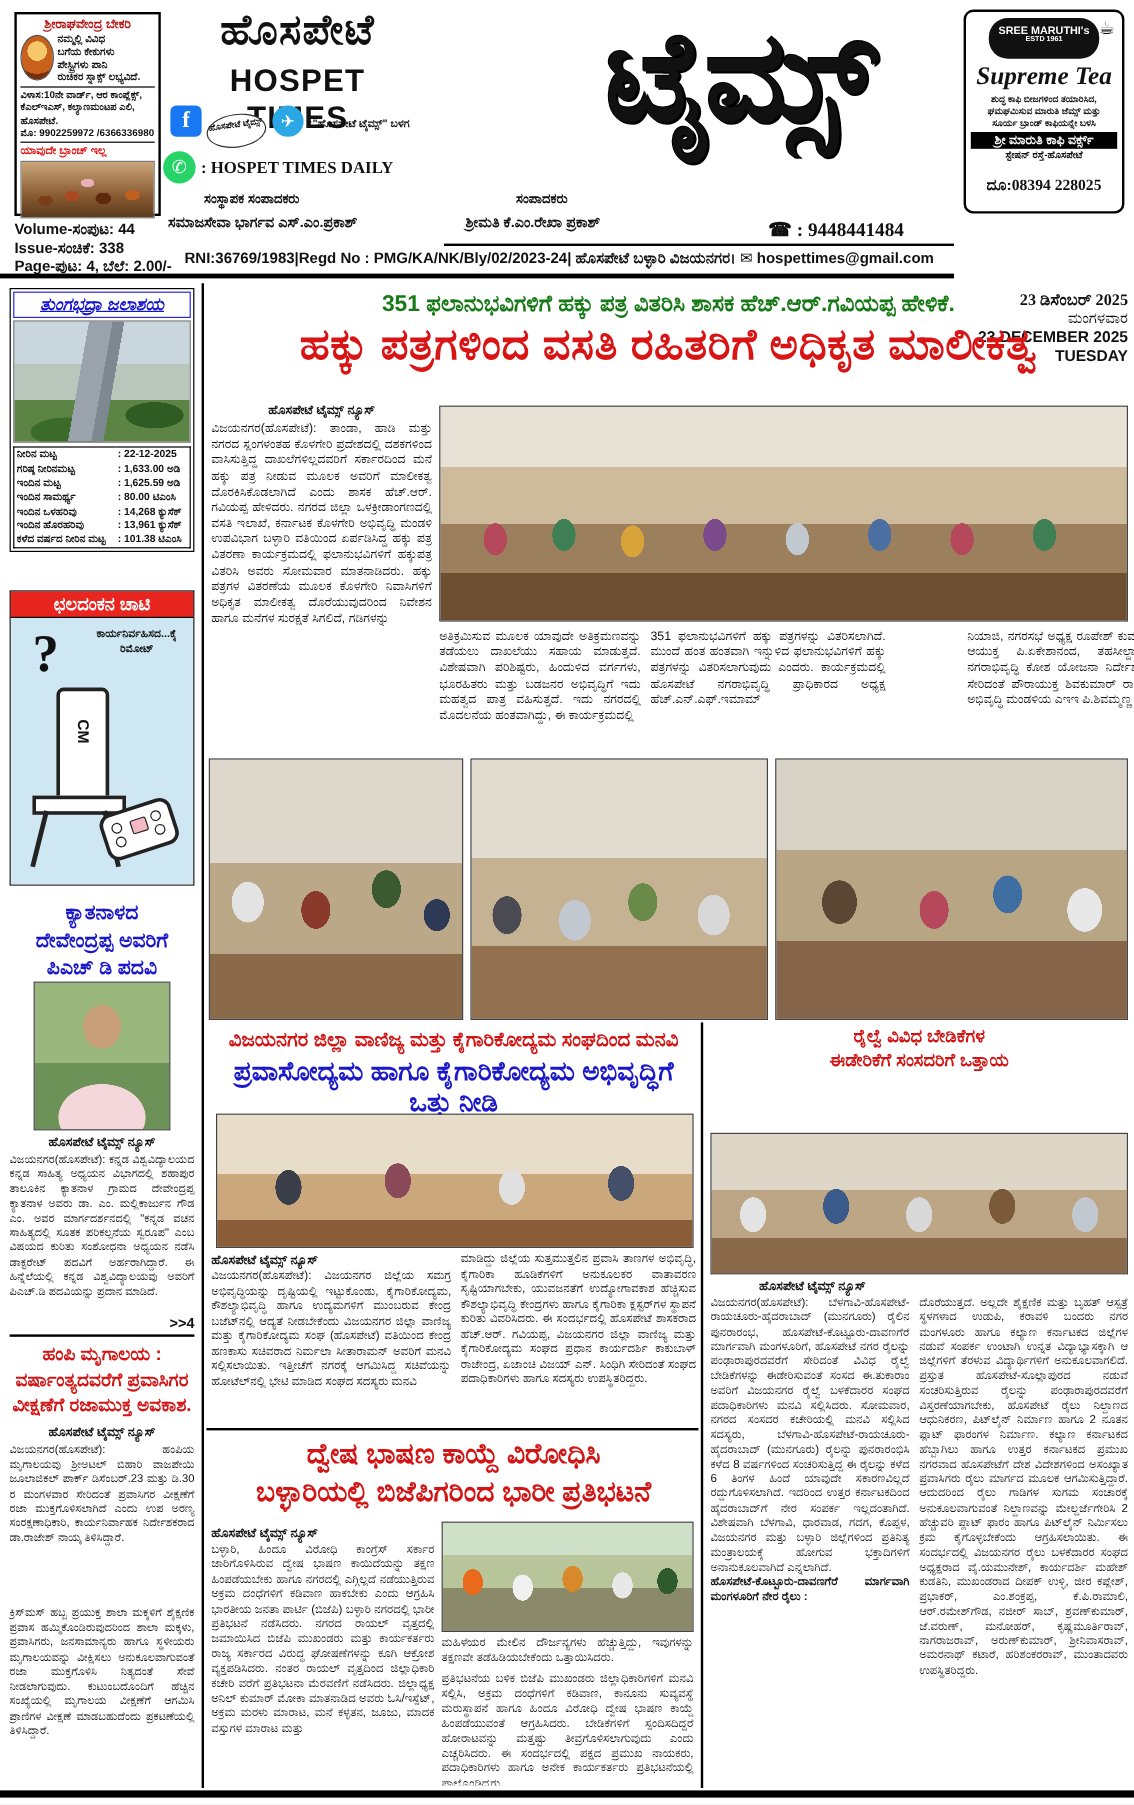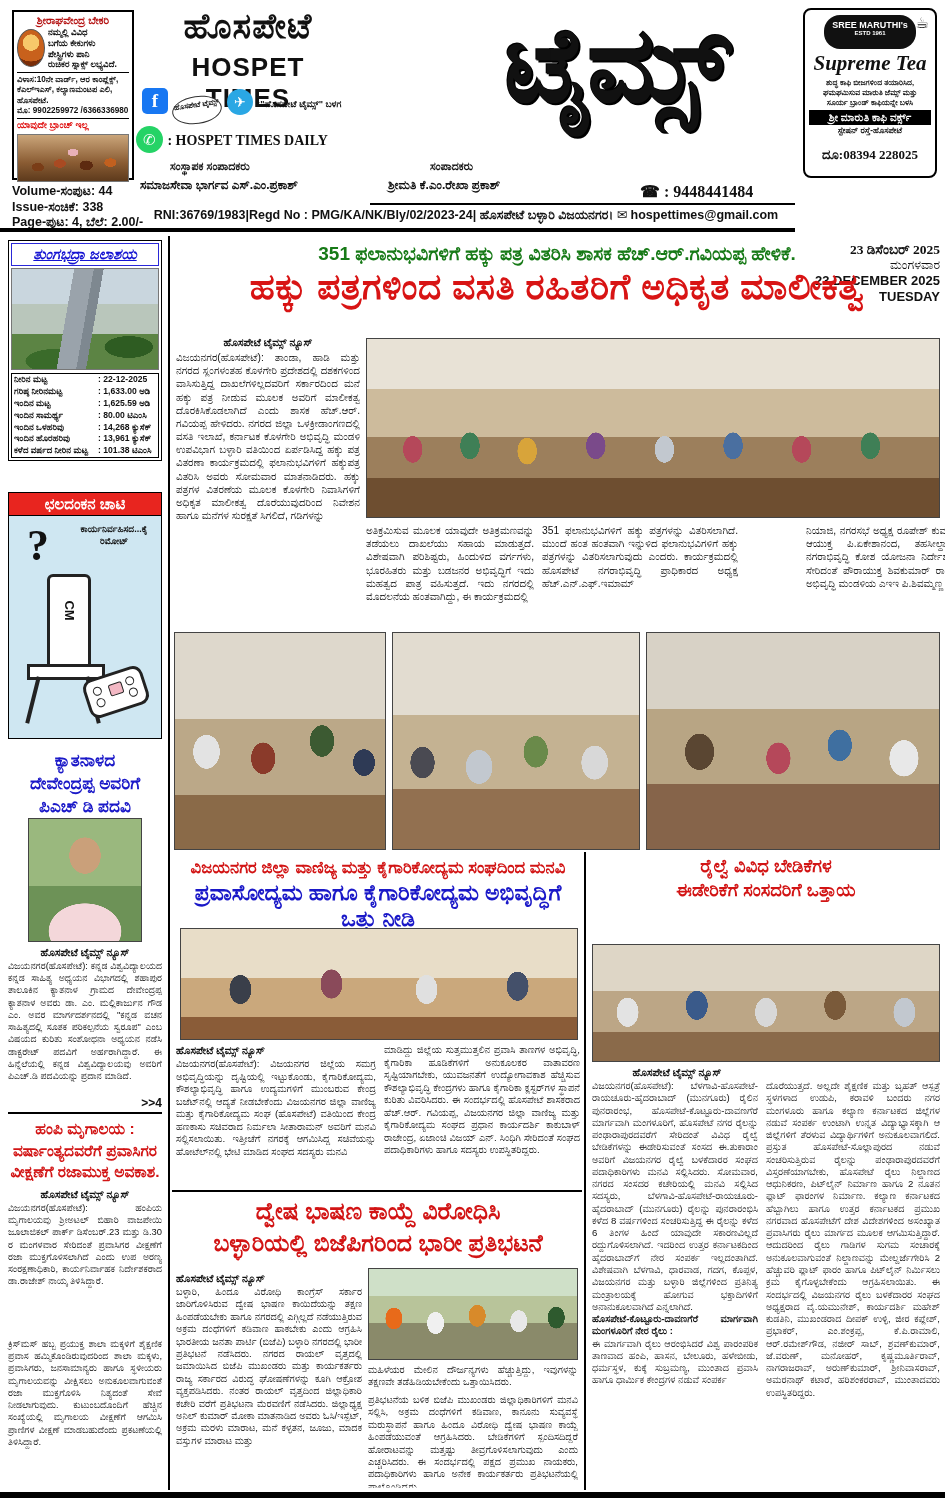--- a/index.html
+++ b/index.html
@@ -84,21 +84,21 @@
   
   #portrait{background:
       radial-gradient(26px 30px at 50% 30%,#caa07a 0 60%,transparent 61%),
       radial-gradient(60px 46px at 50% 92%,#f4d7da 0 60%,transparent 61%),
       linear-gradient(180deg,#9ab87e 0 55%,#6d9257 55% 100%);}
   
   .kick-green{font-size:19px;font-weight:bold;color:#177a17;text-align:center;}
   .head-red-xl{font-size:36px;font-weight:bold;color:#d81414;text-align:center;letter-spacing:0.5px;}
   .kick-red{font-size:16.5px;font-weight:bold;color:#d21414;text-align:center;}
   .head-blue{font-size:22px;font-weight:bold;color:#1a18c8;text-align:center;}
-  .head-red{font-size:18px;font-weight:bold;color:#d21414;text-align:center;line-height:1.35;}
+  .head-red{font-size:15px;font-weight:bold;color:#d21414;text-align:center;line-height:1.35;}
   .side-head-blue{font-size:17px;font-weight:bold;color:#1a18c8;text-align:center;line-height:1.35;}
   .side-head-red{font-size:15.5px;font-weight:bold;color:#d21414;text-align:center;line-height:1.4;}
   .subhead{font-weight:bold;}
   .jump{font-weight:bold;font-size:12px;text-align:right;}
 </style>
 </head>
 <body>
 
 <div id="page">
 
@@ -319,21 +319,20 @@
       radial-gradient(18px 24px at 10% 58%,#e3e3e3 0 60%,transparent 61%),
       radial-gradient(18px 24px at 30% 52%,#3a5a8a 0 60%,transparent 61%),
       radial-gradient(18px 24px at 50% 58%,#d8d8d8 0 60%,transparent 61%),
       radial-gradient(18px 24px at 70% 52%,#7a5a3a 0 60%,transparent 61%),
       radial-gradient(18px 24px at 90% 58%,#c2c8cf 0 60%,transparent 61%),
       linear-gradient(180deg,#ded6c6 0 40%,#bca686 40% 75%,#8a6a4a 75% 100%);"></div>
   <div class="abs byline" style="left:592px;top:1066px;width:170px;">ಹೊಸಪೇಟೆ ಟೈಮ್ಸ್ ನ್ಯೂಸ್</div>
   <div class="abs" style="left:592px;top:1080px;width:166px;height:408px;overflow:hidden;">
     <div class="body-txt" style="font-size:9.6px;">ವಿಜಯನಗರ(ಹೊಸಪೇಟೆ): ಬೆಳಗಾವಿ-ಹೊಸಪೇಟೆ-ರಾಯಚೂರು-ಹೈದರಾಬಾದ್ (ಮುನಗೂರು) ರೈಲಿನ ಪುನರಾರಂಭ, ಹೊಸಪೇಟೆ-ಕೊಟ್ಟೂರು-ದಾವಣಗೆರೆ ಮಾರ್ಗವಾಗಿ ಮಂಗಳೂರಿಗೆ, ಹೊಸಪೇಟೆ ನಗರ ರೈಲನ್ನು ಪಂಢಾರಾಪುರದವರೆಗೆ ಸೇರಿದಂತೆ ವಿವಿಧ ರೈಲ್ವೆ ಬೇಡಿಕೆಗಳನ್ನು ಈಡೇರಿಸುವಂತೆ ಸಂಸದ ಈ.ತುಕಾರಾಂ ಅವರಿಗೆ ವಿಜಯನಗರ ರೈಲ್ವೆ ಬಳಕೆದಾರರ ಸಂಘದ ಪದಾಧಿಕಾರಿಗಳು ಮನವಿ ಸಲ್ಲಿಸಿದರು. ಸೋಮವಾರ, ನಗರದ ಸಂಸದರ ಕಚೇರಿಯಲ್ಲಿ ಮನವಿ ಸಲ್ಲಿಸಿದ ಸದಸ್ಯರು, ಬೆಳಗಾವಿ-ಹೊಸಪೇಟೆ-ರಾಯಚೂರು-ಹೈದರಾಬಾದ್ (ಮುನಗೂರು) ರೈಲನ್ನು ಪುನರಾರಂಭಿಸಿ ಕಳೆದ 8 ವರ್ಷಗಳಿಂದ ಸಂಚರಿಸುತ್ತಿದ್ದ ಈ ರೈಲನ್ನು ಕಳೆದ 6 ತಿಂಗಳ ಹಿಂದೆ ಯಾವುದೇ ಸಕಾರಣವಿಲ್ಲದೆ ರದ್ದುಗೊಳಿಸಲಾಗಿದೆ. ಇದರಿಂದ ಉತ್ತರ ಕರ್ನಾಟಕದಿಂದ ಹೈದರಾಬಾದ್‌ಗೆ ನೇರ ಸಂಪರ್ಕ ಇಲ್ಲದಂತಾಗಿದೆ. ವಿಶೇಷವಾಗಿ ಬೆಳಗಾವಿ, ಧಾರವಾಡ, ಗದಗ, ಕೊಪ್ಪಳ, ವಿಜಯನಗರ ಮತ್ತು ಬಳ್ಳಾರಿ ಜಿಲ್ಲೆಗಳಿಂದ ಪ್ರತಿನಿತ್ಯ ಮಂತ್ರಾಲಯಕ್ಕೆ ಹೋಗುವ ಭಕ್ತಾದಿಗಳಿಗೆ ಅನಾನುಕೂಲವಾಗಿದೆ ಎನ್ನಲಾಗಿದೆ.</div>
     <div class="body-txt subhead" style="font-size:9.6px;">ಹೊಸಪೇಟೆ-ಕೊಟ್ಟೂರು-ದಾವಣಗೆರೆ ಮಾರ್ಗವಾಗಿ ಮಂಗಳೂರಿಗೆ ನೇರ ರೈಲು :</div>
-    <div class="body-txt" style="font-size:9.6px;">ಈ ಮಾರ್ಗವಾಗಿ ರೈಲು ಆರಂಭಿಸಿದರೆ ವಿಶ್ವ ಪಾರಂಪರಿಕ ತಾಣವಾದ ಹಂಪಿ, ಹಾಸನ, ಬೇಲೂರು, ಹಳೇಬೀಡು, ಧರ್ಮಸ್ಥಳ, ಕುಕ್ಕೆ ಸುಬ್ರಮಣ್ಯ, ಮುಂತಾದ ಪ್ರವಾಸಿ ಹಾಗೂ ಧಾರ್ಮಿಕ ಕೇಂದ್ರಗಳ ನಡುವೆ ಸಂಪರ್ಕ</div>
   </div>
   <div class="abs body-txt" style="left:766px;top:1080px;width:174px;height:408px;overflow:hidden;font-size:9.6px;">ದೊರೆಯುತ್ತದೆ. ಅಲ್ಲದೇ ಶೈಕ್ಷಣಿಕ ಮತ್ತು ಬೃಹತ್ ಆಸ್ಪತ್ರೆ ಸ್ಥಳಗಳಾದ ಉಡುಪಿ, ಕರಾವಳಿ ಬಂದರು ನಗರ ಮಂಗಳೂರು ಹಾಗೂ ಕಲ್ಯಾಣ ಕರ್ನಾಟಕದ ಜಿಲ್ಲೆಗಳ ನಡುವೆ ಸಂಪರ್ಕ ಉಂಟಾಗಿ ಉನ್ನತ ವಿದ್ಯಾಭ್ಯಾಸಕ್ಕಾಗಿ ಆ ಜಿಲ್ಲೆಗಳಿಗೆ ತೆರಳುವ ವಿದ್ಯಾರ್ಥಿಗಳಿಗೆ ಅನುಕೂಲವಾಗಲಿದೆ. ಪ್ರಸ್ತುತ ಹೊಸಪೇಟೆ-ಸೊಲ್ಲಾಪುರದ ನಡುವೆ ಸಂಚರಿಸುತ್ತಿರುವ ರೈಲನ್ನು ಪಂಢಾರಾಪುರದವರೆಗೆ ವಿಸ್ತರಣೆಯಾಗಬೇಕು, ಹೊಸಪೇಟೆ ರೈಲು ನಿಲ್ದಾಣದ ಆಧುನಿಕರಣ, ಪಿಟ್‌ಲೈನ್ ನಿರ್ಮಾಣ ಹಾಗೂ 2 ನೂತನ ಪ್ಲಾಟ್ ಫಾರಂಗಳ ನಿರ್ಮಾಣ. ಕಲ್ಯಾಣ ಕರ್ನಾಟಕದ ಹೆಬ್ಬಾಗಿಲು ಹಾಗೂ ಉತ್ತರ ಕರ್ನಾಟಕದ ಪ್ರಮುಖ ನಗರವಾದ ಹೊಸಪೇಟೆಗೆ ದೇಶ ವಿದೇಶಗಳಿಂದ ಅಸಂಖ್ಯಾತ ಪ್ರವಾಸಿಗರು ರೈಲು ಮಾರ್ಗದ ಮೂಲಕ ಆಗಮಿಸುತ್ತಿದ್ದಾರೆ. ಆದುದರಿಂದ ರೈಲು ಗಾಡಿಗಳ ಸುಗಮ ಸಂಚಾರಕ್ಕೆ ಅನುಕೂಲವಾಗುವಂತೆ ನಿಲ್ದಾಣವನ್ನು ಮೇಲ್ದರ್ಜೆಗೇರಿಸಿ 2 ಹೆಚ್ಚುವರಿ ಪ್ಲಾಟ್ ಫಾರಂ ಹಾಗೂ ಪಿಟ್‌ಲೈನ್ ನಿರ್ಮಿಸಲು ಕ್ರಮ ಕೈಗೊಳ್ಳಬೇಕೆಂದು ಆಗ್ರಹಿಸಲಾಯಿತು. ಈ ಸಂದರ್ಭದಲ್ಲಿ ವಿಜಯನಗರ ರೈಲು ಬಳಕೆದಾರರ ಸಂಘದ ಅಧ್ಯಕ್ಷರಾದ ವೈ.ಯಮುನೇಶ್, ಕಾರ್ಯದರ್ಶಿ ಮಹೇಶ್ ಕುಡತಿನಿ, ಮುಖಂಡರಾದ ದೀಪಕ್ ಉಳ್ಳಿ, ಜೀರ ಕಪ್ಲೇಶ್, ಪ್ರಭಾಕರ್, ಎಂ.ಶಂಕ್ರಪ್ಪ, ಕೆ.ಪಿ.ರಾಮಾಲಿ, ಆರ್.ರಮೇಶ್‌ಗೌಡ, ನಜೀರ್ ಸಾಬ್, ಶ್ರವಣ್‌ಕುಮಾರ್, ಜೆ.ವರುಣ್, ಮನೋಹರ್, ಕೃಷ್ಣಮೂರ್ತಿರಾವ್, ನಾಗರಾಜರಾವ್, ಅರುಣ್‌ಕುಮಾರ್, ಶ್ರೀನಿವಾಸರಾವ್, ಅಮರನಾಥ್ ಕಟಾರೆ, ಹರಿಶಂಕರರಾವ್, ಮುಂತಾದವರು ಉಪಸ್ಥಿತರಿದ್ದರು.</div>
 
   <div class="abs head-red pre" style="left:174px;top:1196px;width:408px;font-size:23.5px;">ದ್ವೇಷ ಭಾಷಣ ಕಾಯ್ದೆ ವಿರೋಧಿಸಿ
 ಬಳ್ಳಾರಿಯಲ್ಲಿ ಬಿಜೆಪಿಗರಿಂದ ಭಾರೀ ಪ್ರತಿಭಟನೆ</div>
   <div class="abs byline" style="left:176px;top:1272px;width:150px;text-align:left;">ಹೊಸಪೇಟೆ ಟೈಮ್ಸ್ ನ್ಯೂಸ್</div>
   <div class="abs body-txt" style="left:176px;top:1286px;width:186px;height:202px;overflow:hidden;font-size:9.7px;">ಬಳ್ಳಾರಿ, ಹಿಂದೂ ವಿರೋಧಿ ಕಾಂಗ್ರೆಸ್ ಸರ್ಕಾರ ಜಾರಿಗೊಳಿಸಿರುವ ದ್ವೇಷ ಭಾಷಣ ಕಾಯಿದೆಯನ್ನು ತಕ್ಷಣ ಹಿಂಪಡೆಯಬೇಕು ಹಾಗೂ ನಗರದಲ್ಲಿ ಎಗ್ಗಿಲ್ಲದೆ ನಡೆಯುತ್ತಿರುವ ಅಕ್ರಮ ದಂಧೆಗಳಿಗೆ ಕಡಿವಾಣ ಹಾಕಬೇಕು ಎಂದು ಆಗ್ರಹಿಸಿ ಭಾರತೀಯ ಜನತಾ ಪಾರ್ಟಿ (ಬಿಜೆಪಿ) ಬಳ್ಳಾರಿ ನಗರದಲ್ಲಿ ಭಾರೀ ಪ್ರತಿಭಟನೆ ನಡೆಸಿದರು. ನಗರದ ರಾಯಲ್ ವೃತ್ತದಲ್ಲಿ ಜಮಾಯಿಸಿದ ಬಿಜೆಪಿ ಮುಖಂಡರು ಮತ್ತು ಕಾರ್ಯಕರ್ತರು ರಾಜ್ಯ ಸರ್ಕಾರದ ವಿರುದ್ಧ ಘೋಷಣೆಗಳನ್ನು ಕೂಗಿ ಆಕ್ರೋಶ ವ್ಯಕ್ತಪಡಿಸಿದರು. ನಂತರ ರಾಯಲ್ ವೃತ್ತದಿಂದ ಜಿಲ್ಲಾಧಿಕಾರಿ ಕಚೇರಿ ವರೆಗೆ ಪ್ರತಿಭಟನಾ ಮೆರವಣಿಗೆ ನಡೆಸಿದರು. ಜಿಲ್ಲಾಧ್ಯಕ್ಷ ಅನಿಲ್ ಕುಮಾರ್ ಮೋಕಾ ಮಾತನಾಡಿದ ಅವರು ಓಸಿ/ಇಸ್ಪೆಟ್, ಅಕ್ರಮ ಮರಳು ಮಾರಾಟ, ಮನೆ ಕಳ್ಳತನ, ಜೂಜು, ಮಾದಕ ವಸ್ತುಗಳ ಮಾರಾಟ ಮತ್ತು</div>
   <div class="abs photo" style="left:368px;top:1268px;width:210px;height:92px;background:
       radial-gradient(14px 18px at 12% 55%,#e86a1a 0 60%,transparent 61%),
       radial-gradient(14px 18px at 32% 60%,#f0f0f0 0 60%,transparent 61%),

